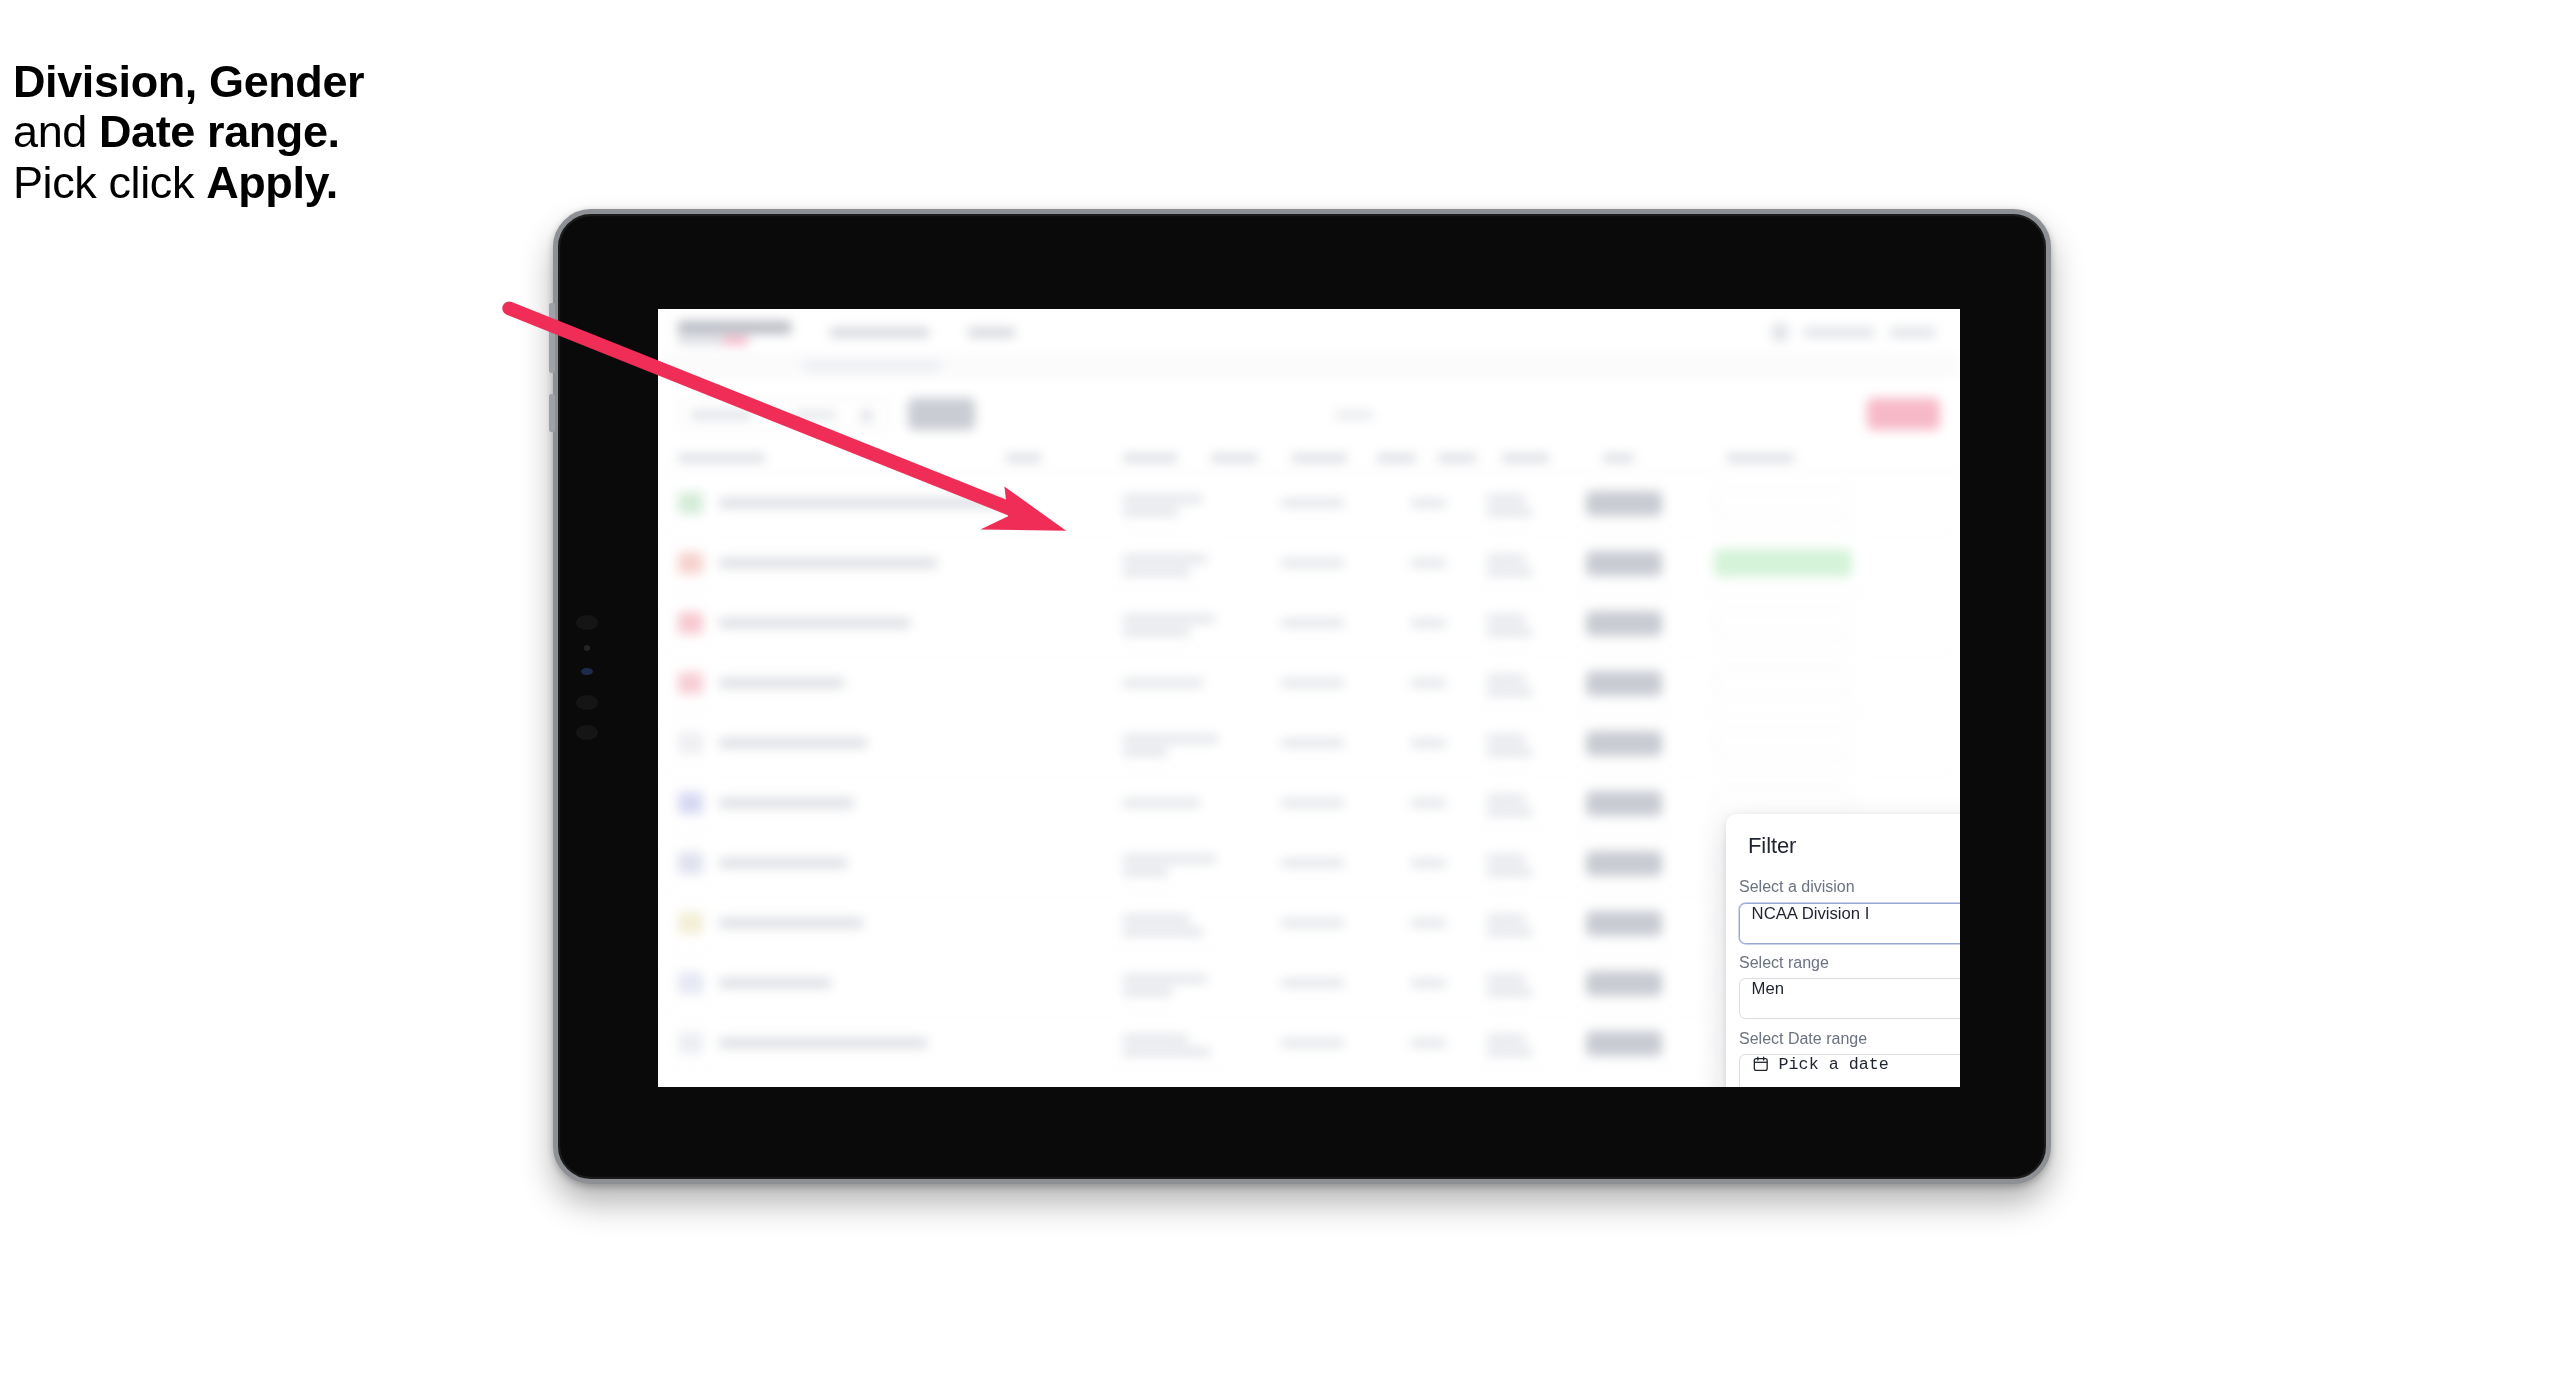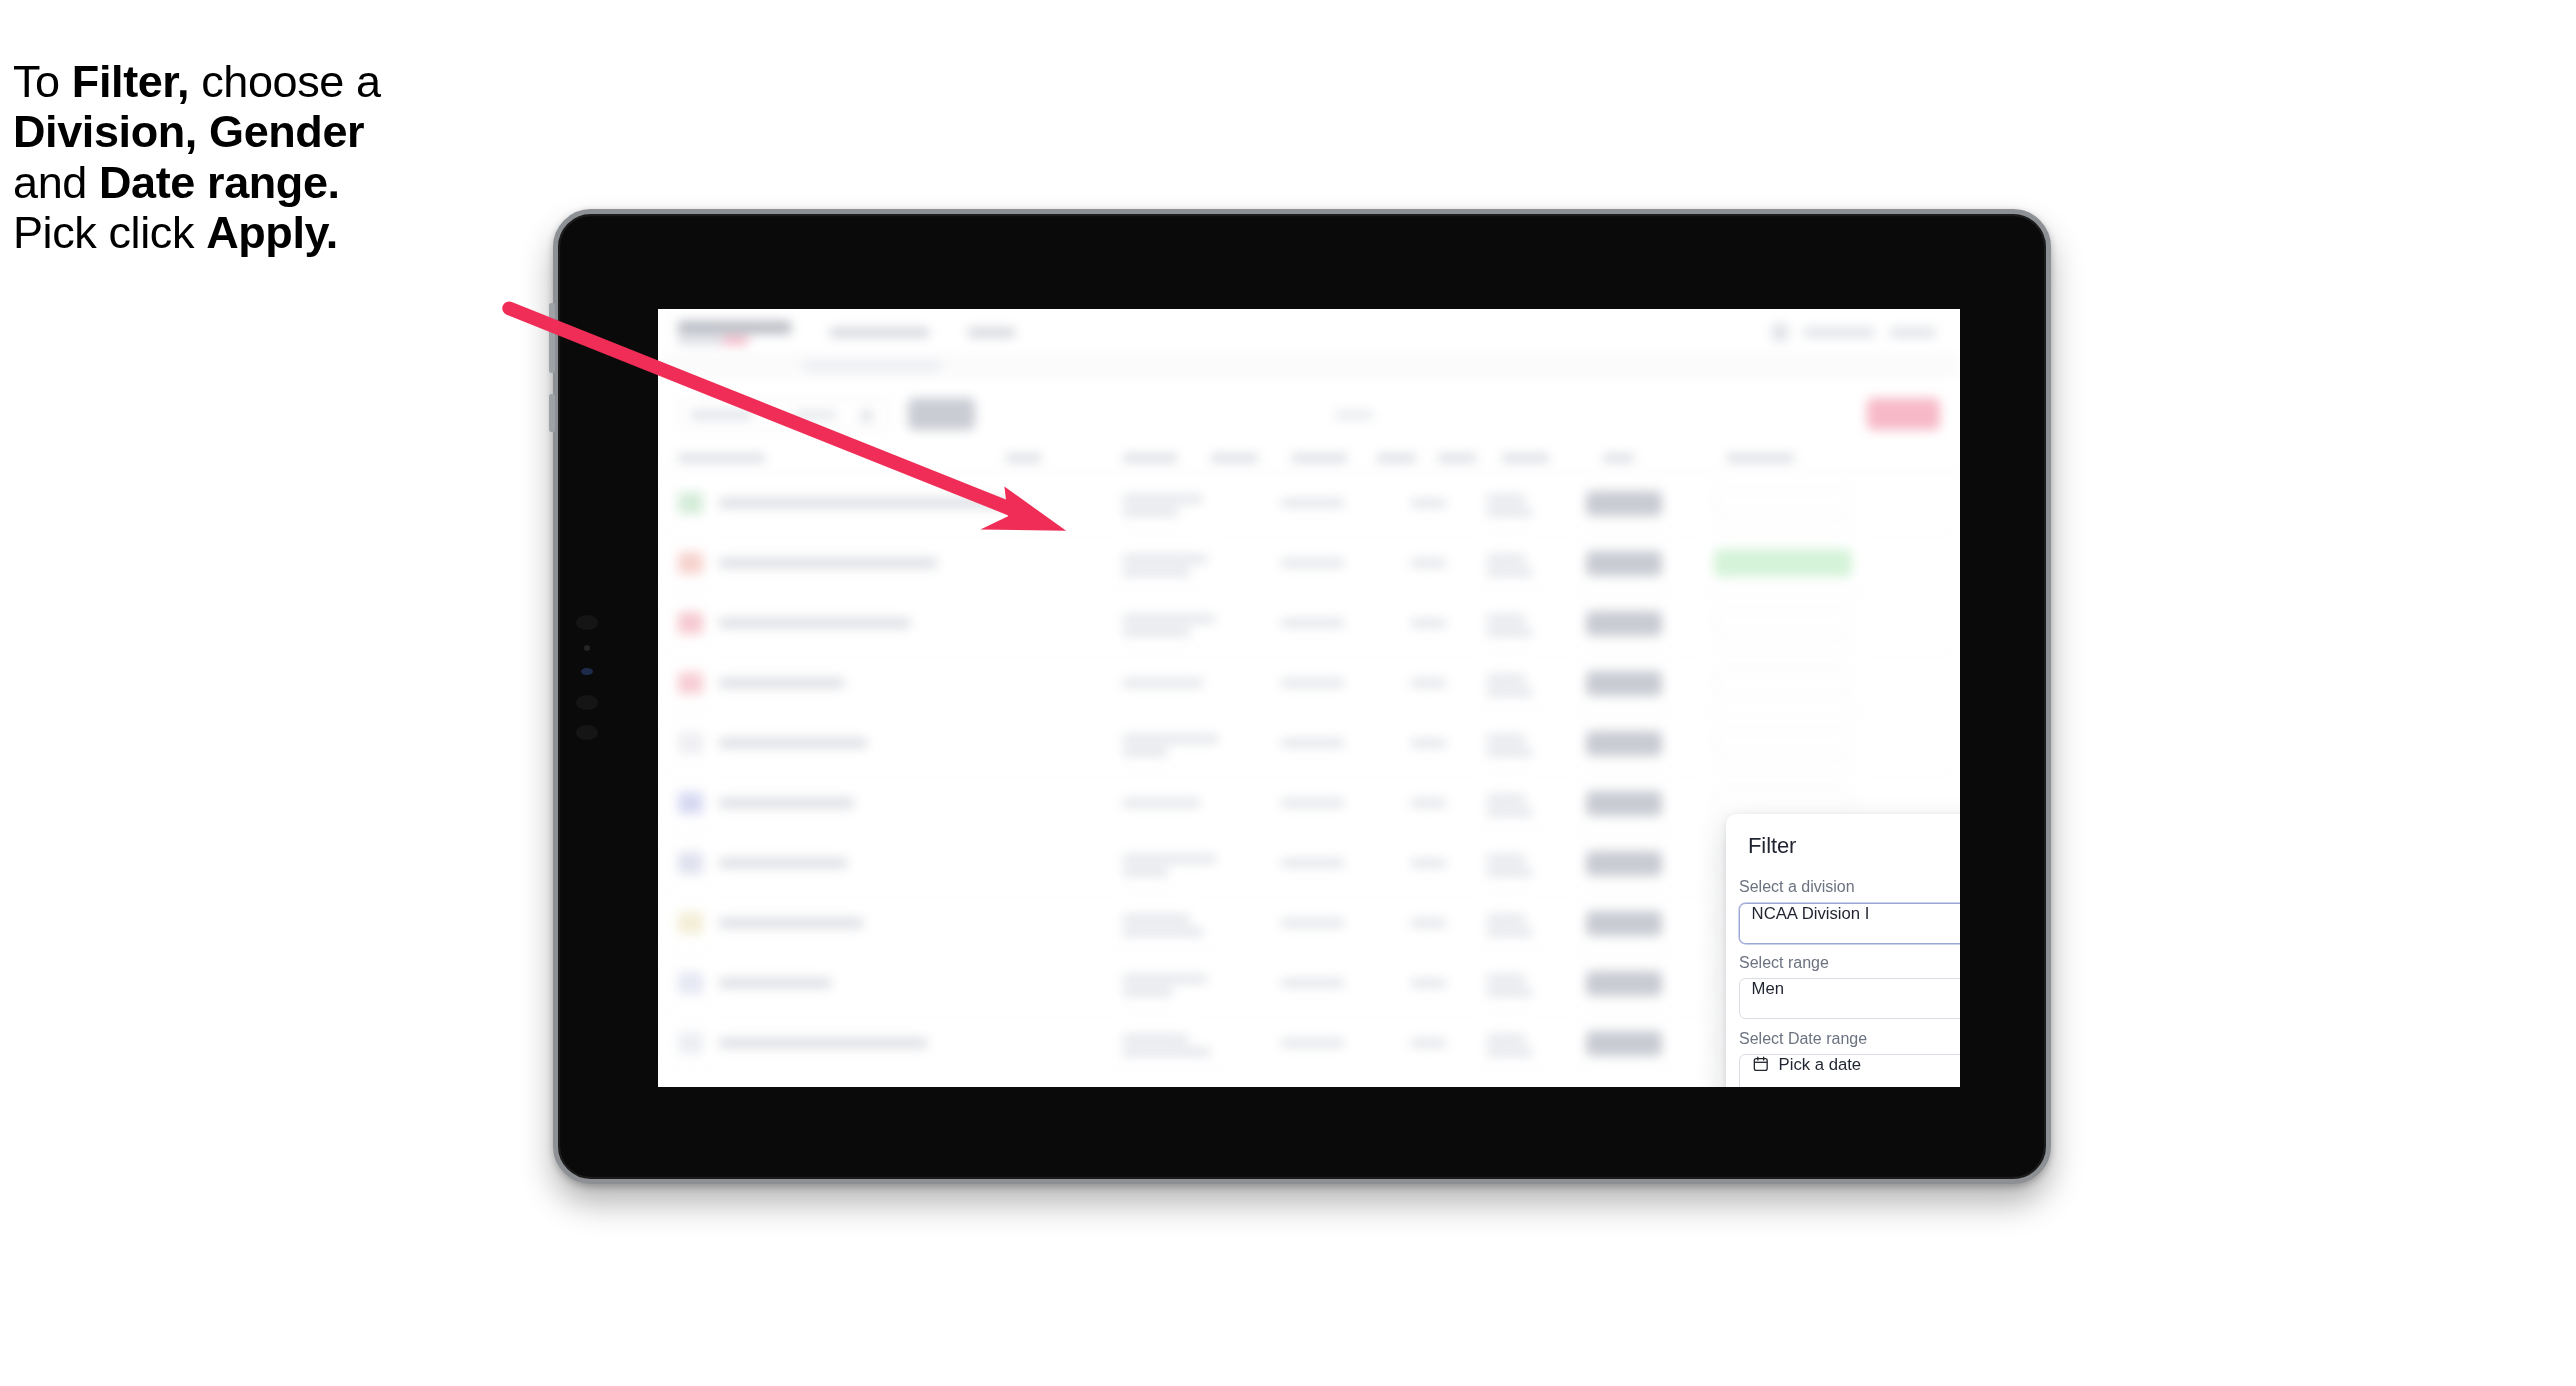--- a/index.html
+++ b/index.html
@@ -111,32 +111,31 @@
   .modal-body { padding: 0 13px; }
   .fld { margin-bottom: 4.4px; }
   .fld-label { font-size:16px; color:#6b7280; margin:10.2px 0 6.5px 0; }
   .ctrl {
     position:relative; height:41px; border:0.7px solid #d9dce2; border-radius:6.5px;
     background:#fff; display:flex; align-items:flex-start; padding:0 11.6px;
   }
   .ctrl.focused { border-color:#9aa7d4; box-shadow:0 0 0 0.7px #b9c3e4; }
   .ctrl-value { font-size:16.7px; color:#1f2430; }
   .cal-ic { width:17.5px; height:17.5px; margin-right:9.5px; flex:0 0 auto; }
-  .ph-text { font-size:16.7px; color:#1f2430; }
+  .ph-text { font-size:16.7px; color:#1f2430;font-family:Liberation Mono, monospace; }
 
   
   #arrow { position:absolute; left:0; top:0; width:2576px; height:1386px; pointer-events:none; }
 </style>
 </head>
 <body>
 
 <div id="stage">
 
   <div id="caption">
-    <span class="ln"><span>To </span><b>Filter,</b><span> choose a</span></span>
     <span class="ln"><b>Division, Gender</b></span>
     <span class="ln"><span>and </span><b>Date range.</b></span>
     <span class="ln"><span>Pick click </span><b>Apply.</b></span>
   </div>
 
   <div id="device">
     <div class="side-btn b1"></div>
     <div class="side-btn b2"></div>
     <div class="frontdot dot-a"></div>
     <div class="frontdot dot-b"></div>

